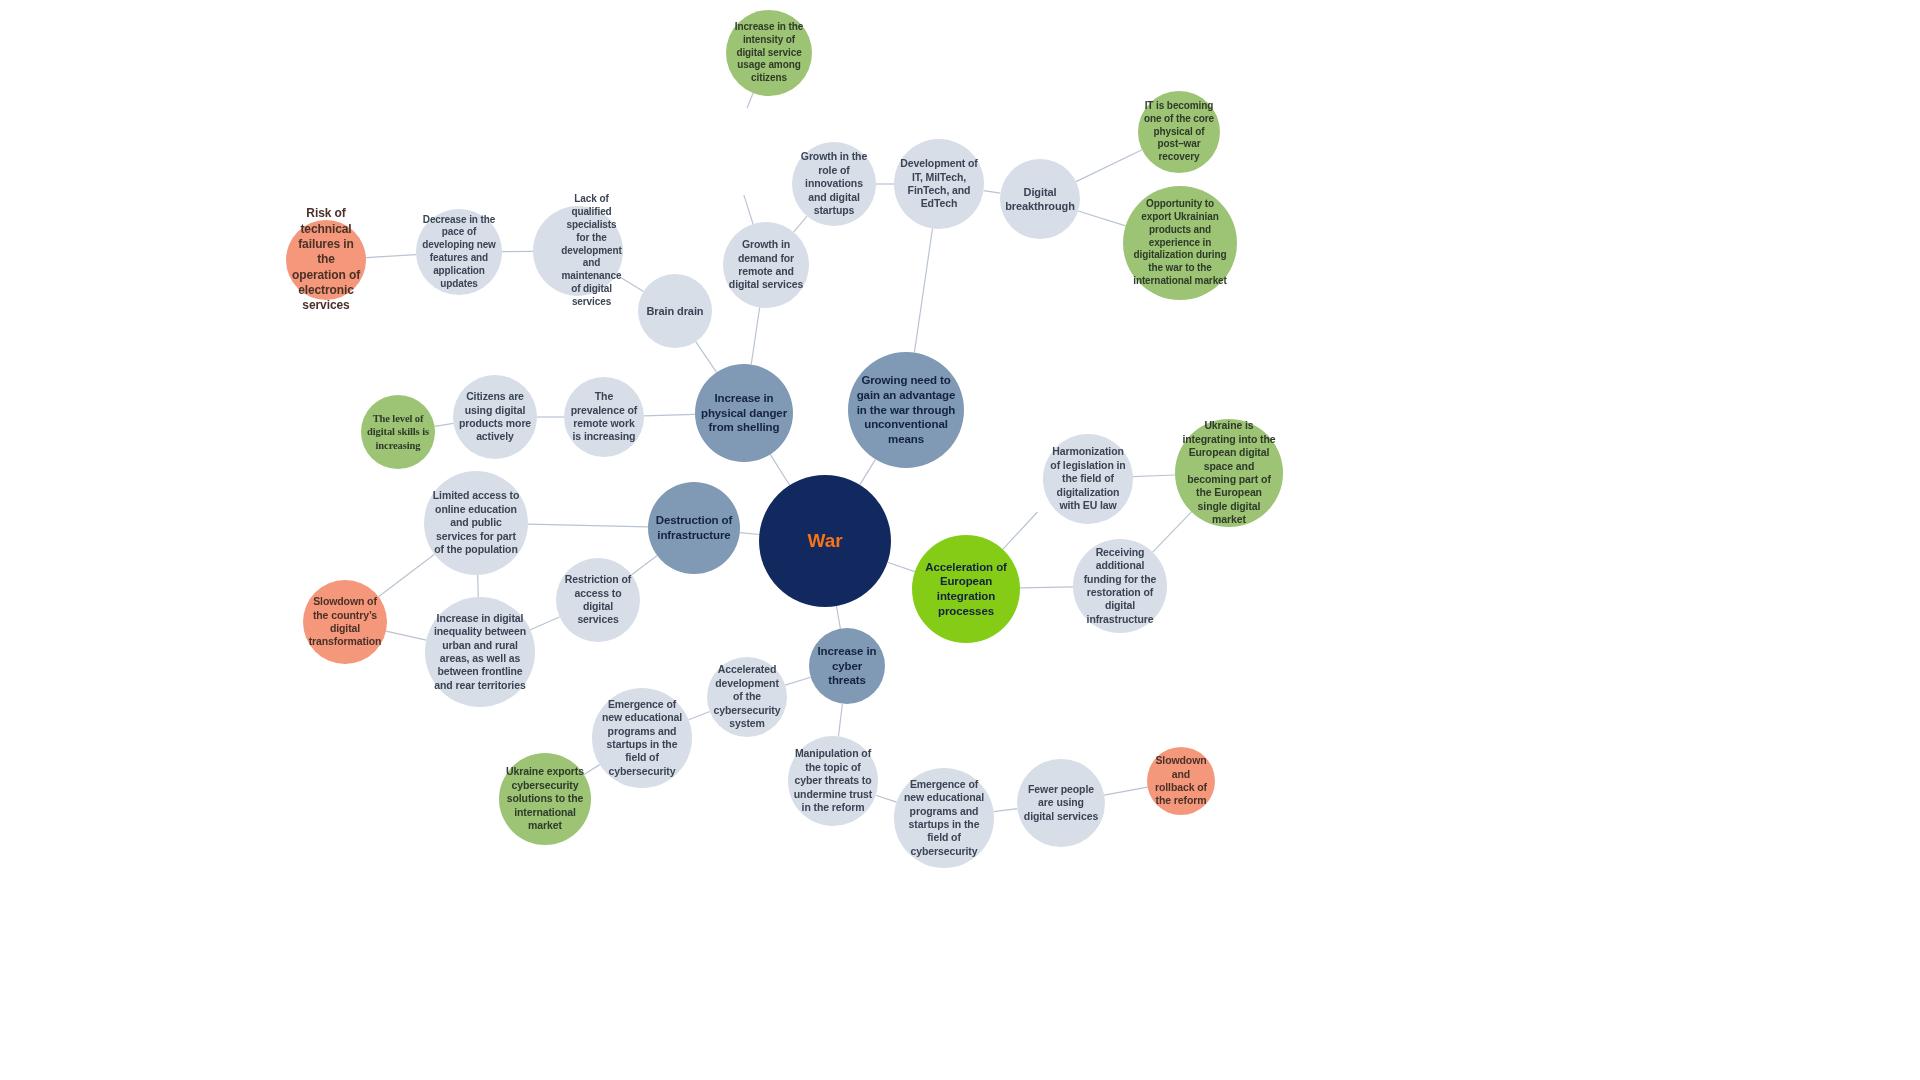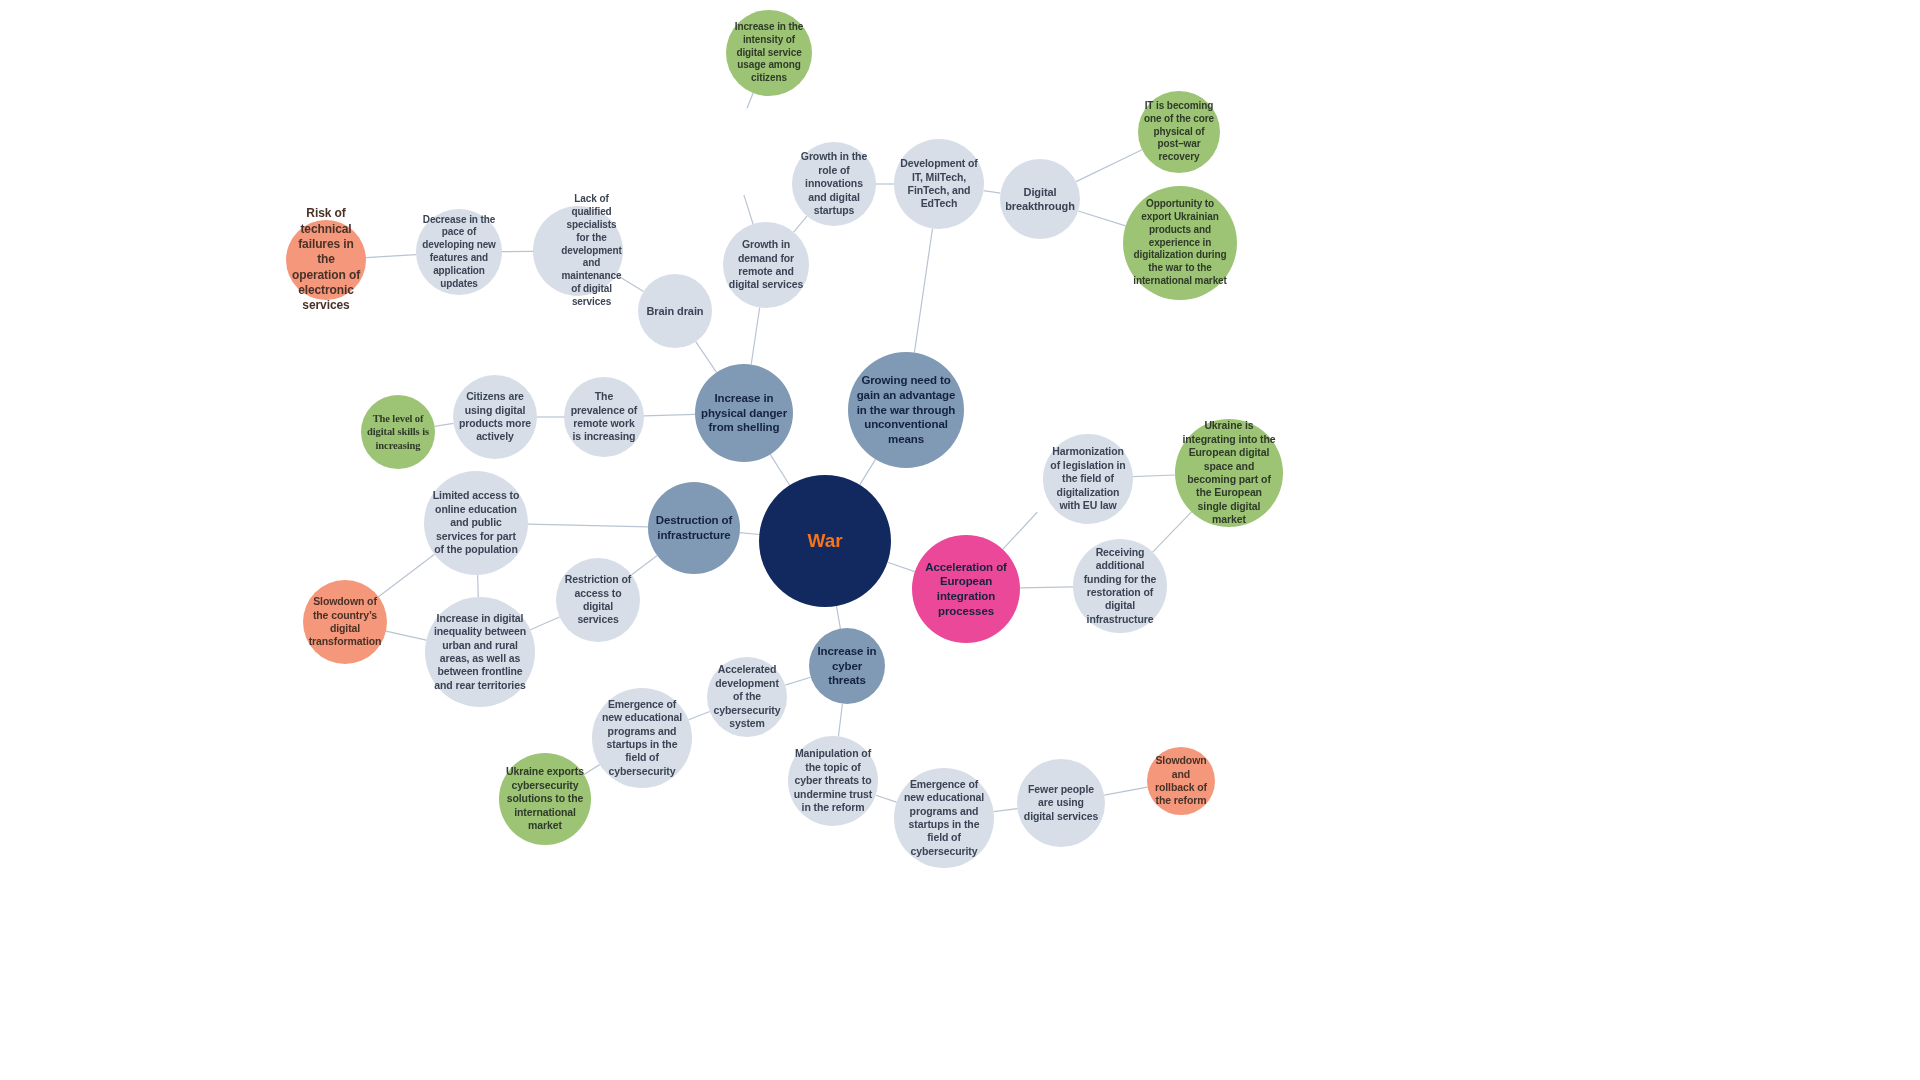--- a/index.html
+++ b/index.html
@@ -117,21 +117,21 @@
     </div>
     <div class="node n-primary" style="left: 744px; top: 413px; width: 98px; height: 98px; background: rgb(128, 153, 180);">
       <span class="label" style="font-size: 11.5px;">Increase in physical danger from shelling</span>
     </div>
     <div class="node n-primary" style="left: 906px; top: 410px; width: 116px; height: 116px; background: rgb(128, 153, 180);">
       <span class="label" style="font-size: 11.5px;">Growing need to gain an advantage in the war through unconventional means</span>
     </div>
     <div class="node n-primary" style="left: 694px; top: 528px; width: 92px; height: 92px; background: rgb(128, 153, 180);">
       <span class="label" style="font-size: 11.5px;">Destruction of infrastructure</span>
     </div>
-    <div class="node n-primary" style="left: 966px; top: 589px; width: 108px; height: 108px; background: #ec4899;">
+    <div class="node n-primary" style="left: 966px; top: 589px; width: 108px; height: 108px; background: #84cc16;">
       <span class="label" style="font-size: 11.5px;">Acceleration of European integration processes</span>
     </div>
     <div class="node n-primary" style="left: 847px; top: 666px; width: 76px; height: 76px; background: rgb(128, 153, 180);">
       <span class="label" style="font-size: 11.5px;">Increase in cyber threats</span>
     </div>
     <div class="node n-neutral" style="left: 766px; top: 265px; width: 86px; height: 86px; background: rgb(215, 222, 232);">
       <span class="label" style="font-size: 10.5px;">Growth in demand for remote and digital services</span>
     </div>
     <div class="node n-positive" style="left: 769px; top: 53px; width: 86px; height: 86px; background: rgb(156, 196, 116);">
       <span class="label" style="font-size: 10px;">Increase in the intensity of digital service usage among citizens</span>

